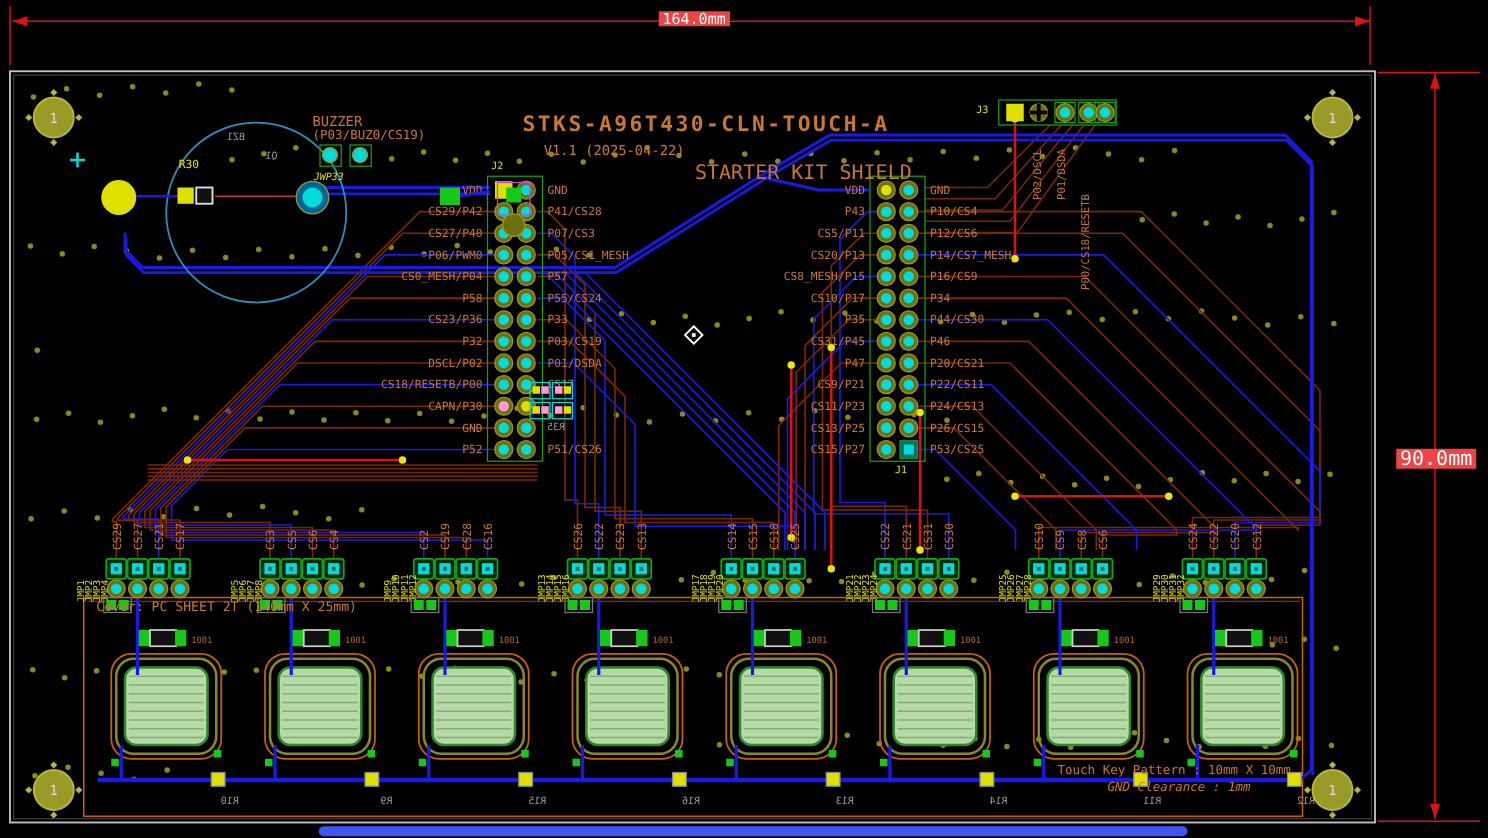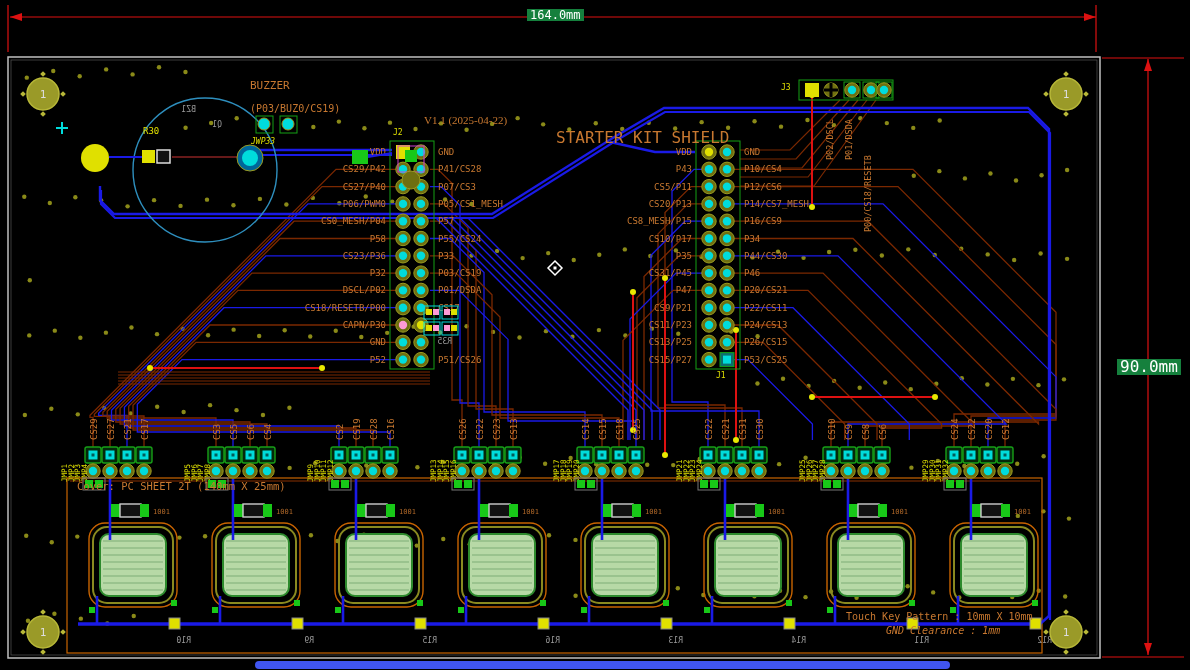--- a/index.html
+++ b/index.html
@@ -2,25 +2,25 @@
 <html><head>
 <meta charset="utf-8">
 <style>
   html,body{margin:0;padding:0;background:#000;}
   #stage{position:relative;width:1190px;height:670px;background:#000;overflow:hidden;
          font-family:"DejaVu Sans Mono",monospace;}
   #pcb{position:absolute;left:0;top:0;}
   .ov{position:absolute;white-space:pre;line-height:1;}
   .silk{color:#c87830;}
   .ysilk{color:#e0e000;}
-  .dim{color:#fff;background:#15803d;padding:0 3px;}
+  .dim{color:#fff;background:#ef4444;padding:0 3px;}
   #title-name{left:418px;top:92px;font-size:17px;font-weight:bold;letter-spacing:2px;color:#c87830;}
-  #title-ver{left:424px;top:115px;font-size:11px;font-family:Liberation Serif, serif;}
+  #title-ver{left:435px;top:115px;font-size:11px;}
   #title-sub{left:556px;top:130px;font-size:16px;}
-  #buzzer-label{left:250px;top:80px;font-size:11px;}
+  #buzzer-label{left:250px;top:92px;font-size:11px;}
   #buzzer-pins{left:250px;top:104px;font-size:10px;text-align:center;}
   #jwp33{left:251px;top:138px;font-size:8px;font-style:italic;}
   #note-cover{left:77px;top:481px;font-size:10.5px;}
   #note-touch{left:846px;top:612px;font-size:10px;}
   #note-gnd{left:886px;top:626px;font-size:10px;font-style:italic;}
   #dim-w{left:527px;top:9px;font-size:12px;}
   #dim-h{left:1117px;top:359px;font-size:16px;}
   #ref-j2{left:393px;top:129px;font-size:8px;text-align:right;}
   #ref-j1{left:716px;top:372px;font-size:8px;}
   #ref-j3{left:781px;top:84px;font-size:8px;}
@@ -1049,20 +1049,21 @@
         <rect x="1044" y="630" width="4" height="4" fill="#b8b838" transform="rotate(45 1046 632)"></rect>
         <rect x="1084" y="630" width="4" height="4" fill="#b8b838" transform="rotate(45 1086 632)"></rect>
         <text x="1066" y="636" fill="#ddd" font-size="11" font-family="DejaVu Sans Mono, monospace" text-anchor="middle">1</text>
       </g>
       <g>
         <polygon points="555,261 562,268 555,275 548,268" fill="none" stroke="#fff" stroke-width="1.5"></polygon>
         <rect x="553.5" y="266.5" width="3" height="3" fill="#fff"></rect>
       </g>
     </svg>
 
+  <div class="ov silk" id="title-name">STKS-A96T430-CLN-TOUCH-A</div>
   <div class="ov silk" id="title-ver">V1.1 (2025-04-22)</div>
   <div class="ov silk" id="title-sub">STARTER KIT SHIELD</div>
   <div class="ov silk" id="buzzer-label">BUZZER</div>
   <div class="ov silk" id="buzzer-pins">(P03/BUZ0/CS19)</div>
   <div class="ov ysilk" id="jwp33">JWP33</div>
   <div class="ov silk" id="note-cover">Cover: PC SHEET 2T (140mm X 25mm)</div>
   <div class="ov silk" id="note-touch">Touch Key Pattern : 10mm X 10mm</div>
   <div class="ov silk" id="note-gnd">GND Clearance : 1mm</div>
   <div class="ov dim" id="dim-w">164.0mm</div>
   <div class="ov dim" id="dim-h">90.0mm</div>

